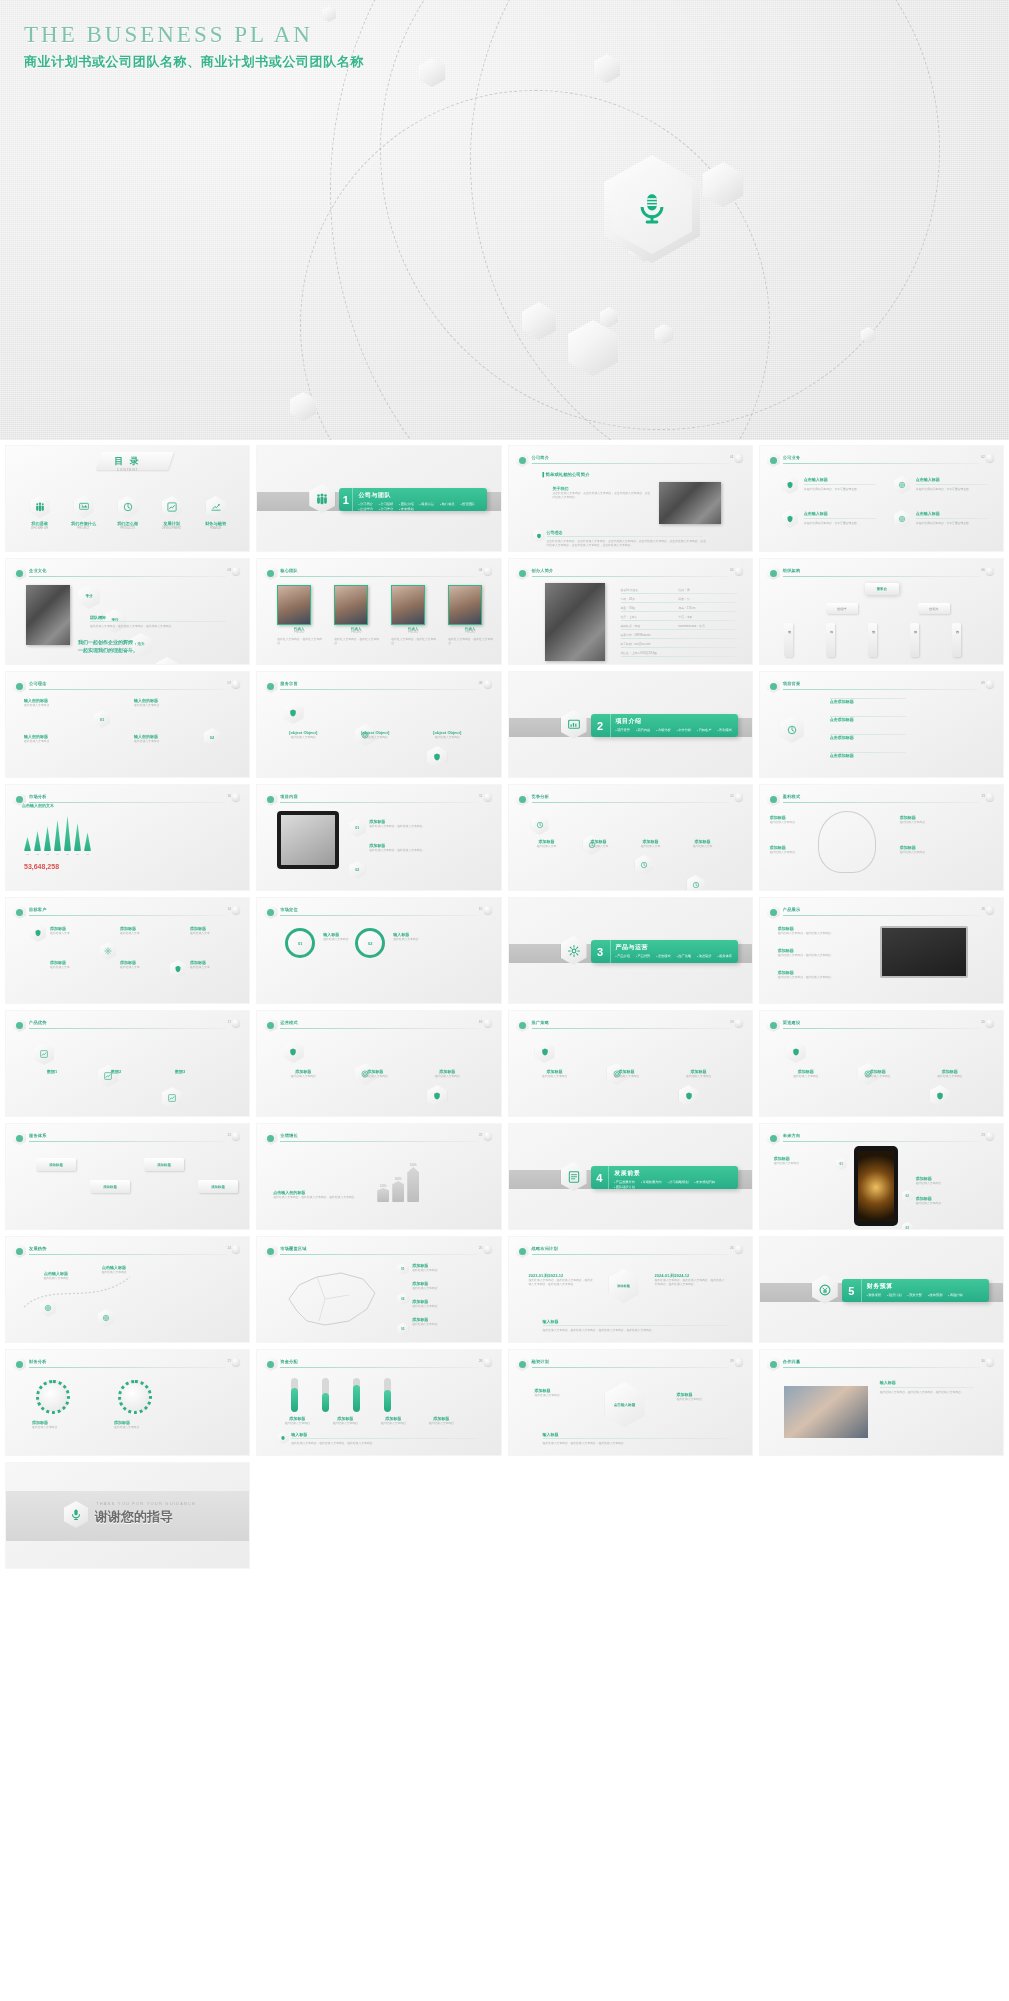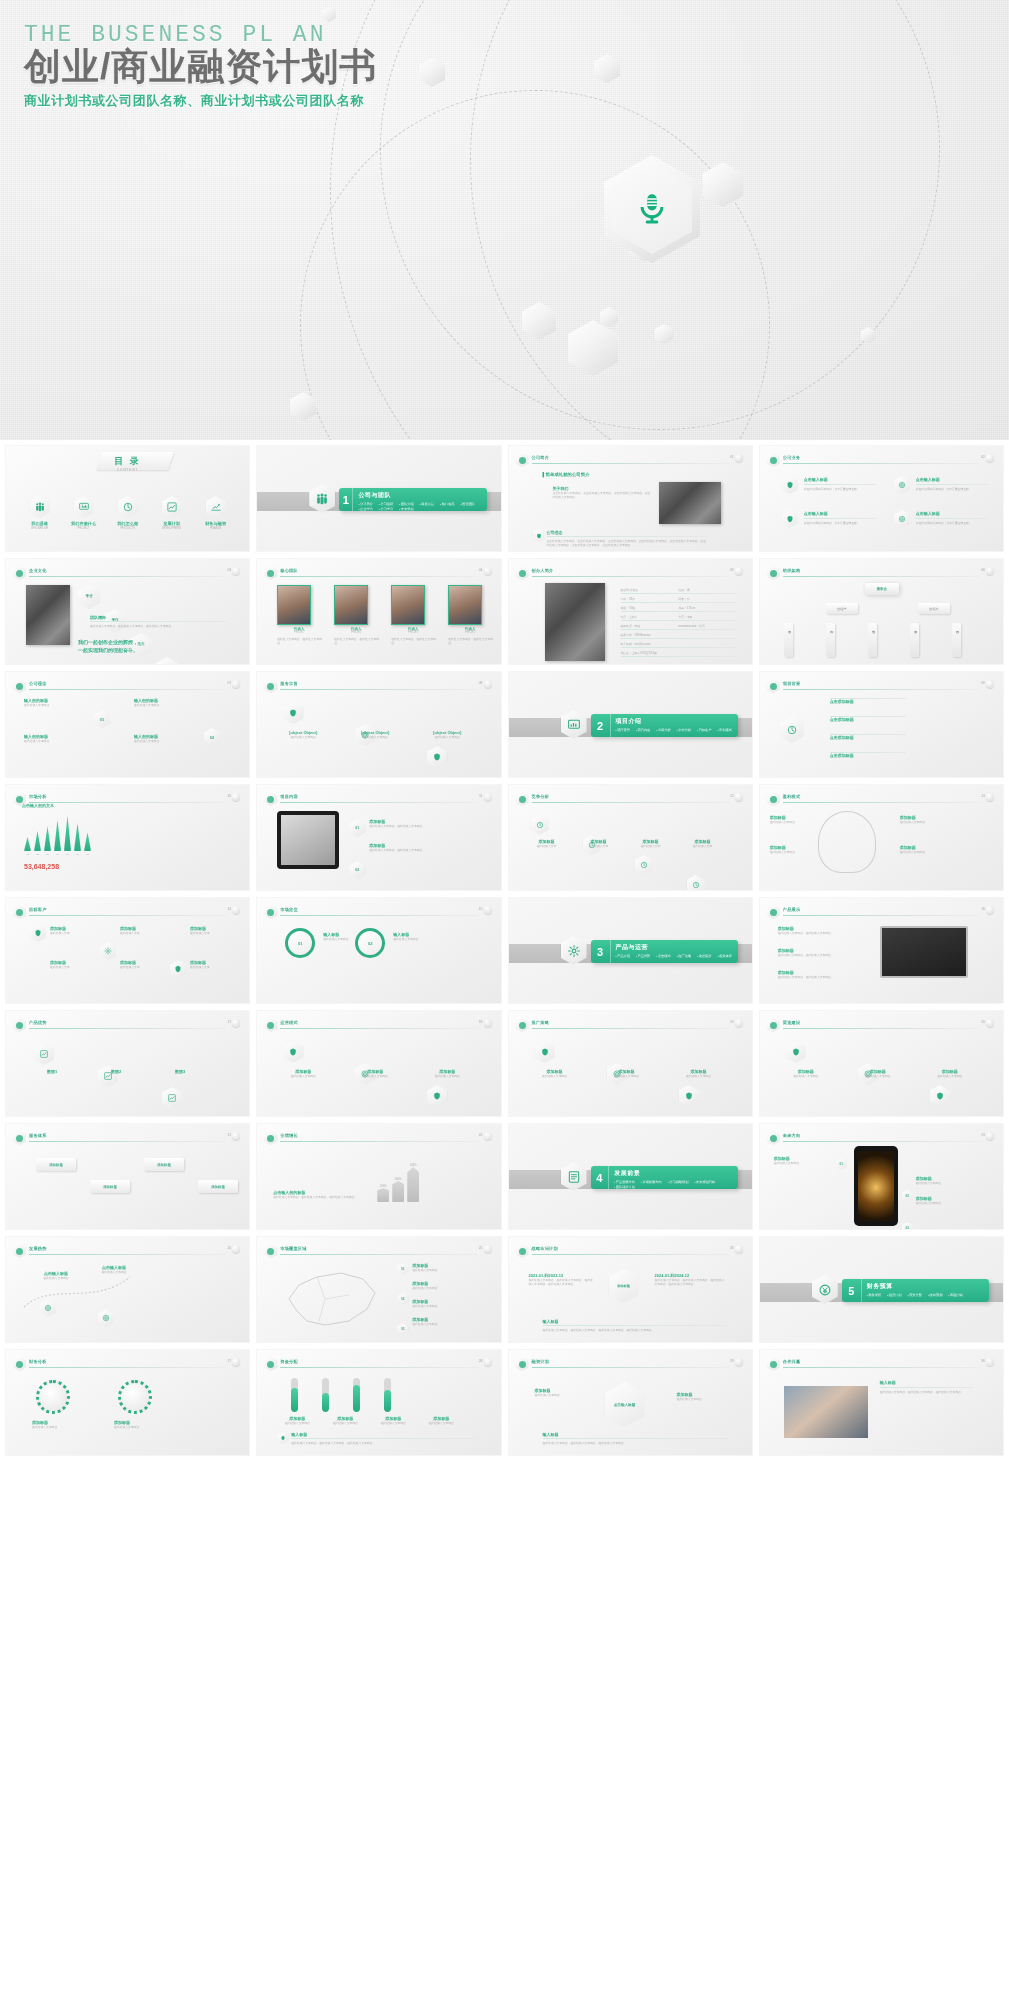--- a/index.html
+++ b/index.html
@@ -19,21 +19,21 @@
   }
   .hero-grain{
     position:absolute; inset:0;
     background-image:
       repeating-linear-gradient(0deg, rgba(255,255,255,.35) 0 1px, rgba(0,0,0,.012) 1px 2px),
       repeating-linear-gradient(90deg, rgba(255,255,255,.30) 0 1px, rgba(0,0,0,.010) 1px 2px);
     opacity:.85; pointer-events:none;
   }
   .hero-title-wrap{ position:absolute; left:24px; top:22px; z-index:6; }
   .hero-eyebrow{
-    font-family:Liberation Mono, monospace;
+    font-family:Liberation Serif, serif;
     font-size:23px; letter-spacing:3px; color:#7fc3ad; font-weight:400;
     text-shadow:0 1px 0 rgba(255,255,255,.9);
   }
   .hero-title{
     font-size:37px; font-weight:700; color:#6e6e6e; line-height:1.12;
     letter-spacing:1px; margin-top:-2px;
     text-shadow:0 1px 1px rgba(255,255,255,.95), 0 2px 2px rgba(0,0,0,.10);
   }
   .hero-sub{
     font-size:13px; font-weight:700; color:#37b58a; margin-top:5px; letter-spacing:.6px;
@@ -269,21 +269,20 @@
       <rect x="8.6" y="6.6" width="6.8" height="1.1" fill="#fafafa"></rect>
       <rect x="8.6" y="8.8" width="6.8" height="1.1" fill="#fafafa"></rect>
       <path d="M5 10.6a7 7 0 0 0 14 0" fill="none" stroke="#14b07e" stroke-width="2.1"></path>
       <rect x="11" y="16.4" width="2" height="4.2" fill="#14b07e"></rect>
       <rect x="7.6" y="20.2" width="8.8" height="2.1" rx="1" fill="#14b07e"></rect>
     </svg>
   </div>
 
   <div class="hero-title-wrap">
     <div class="hero-eyebrow">THE  BUSENESS  PL AN</div>
-    <div class="hero-title">创业/商业融资计划书</div>
     <div class="hero-sub">商业计划书或公司团队名称、商业计划书或公司团队名称</div>
   </div>
 </div>
 
 <div class="grid" id="grid">
     <div class="slide">
       <div class="toc-title"><span class="ribbon"></span>目 录</div>
       <div class="toc-en">CONTENT</div>
       <div class="toc-items">
         <div class="toc-item">
@@ -1433,13 +1432,26 @@
         <div class="pg">30</div>
         <div class="dot"></div>
       </div>
       <div class="blk" style="left:24px;top:36px;width:84px;height:52px;background:linear-gradient(140deg,#8fa4b8,#d6c0ae 45%,#5d6b7a)"></div>
       <div class="blk" style="left:120px;top:30px;width:98px">
         <div class="gtitle">输入标题</div>
         <div class="ruleline" style="width:94px;margin:2px 0"></div>
         <div class="gtext">在此处输入文本内容，在此处输入文本内容，在此处输入文本内容。</div>
       </div>
     </div>
+    <div class="slide plain">
+      <div class="ty-band"></div>
+      <div class="ty-hex">
+        <svg width="13" height="13" viewBox="0 0 24 24" fill="#2fae86">
+          <rect x="9" y="2" width="6" height="10.6" rx="3"></rect>
+          <path d="M5.6 10.6a6.4 6.4 0 0 0 12.8 0" fill="none" stroke="#2fae86" stroke-width="2"></path>
+          <rect x="11.1" y="15.6" width="1.8" height="3.8"></rect>
+          <rect x="8.2" y="19.2" width="7.6" height="1.9" rx=".9"></rect>
+        </svg>
+      </div>
+      <div class="ty-en">THANK YOU FOR YOUR GUIDANCE</div>
+      <div class="ty-cn">谢谢您的指导</div>
+    </div>
   </div>
 
 </body></html>

